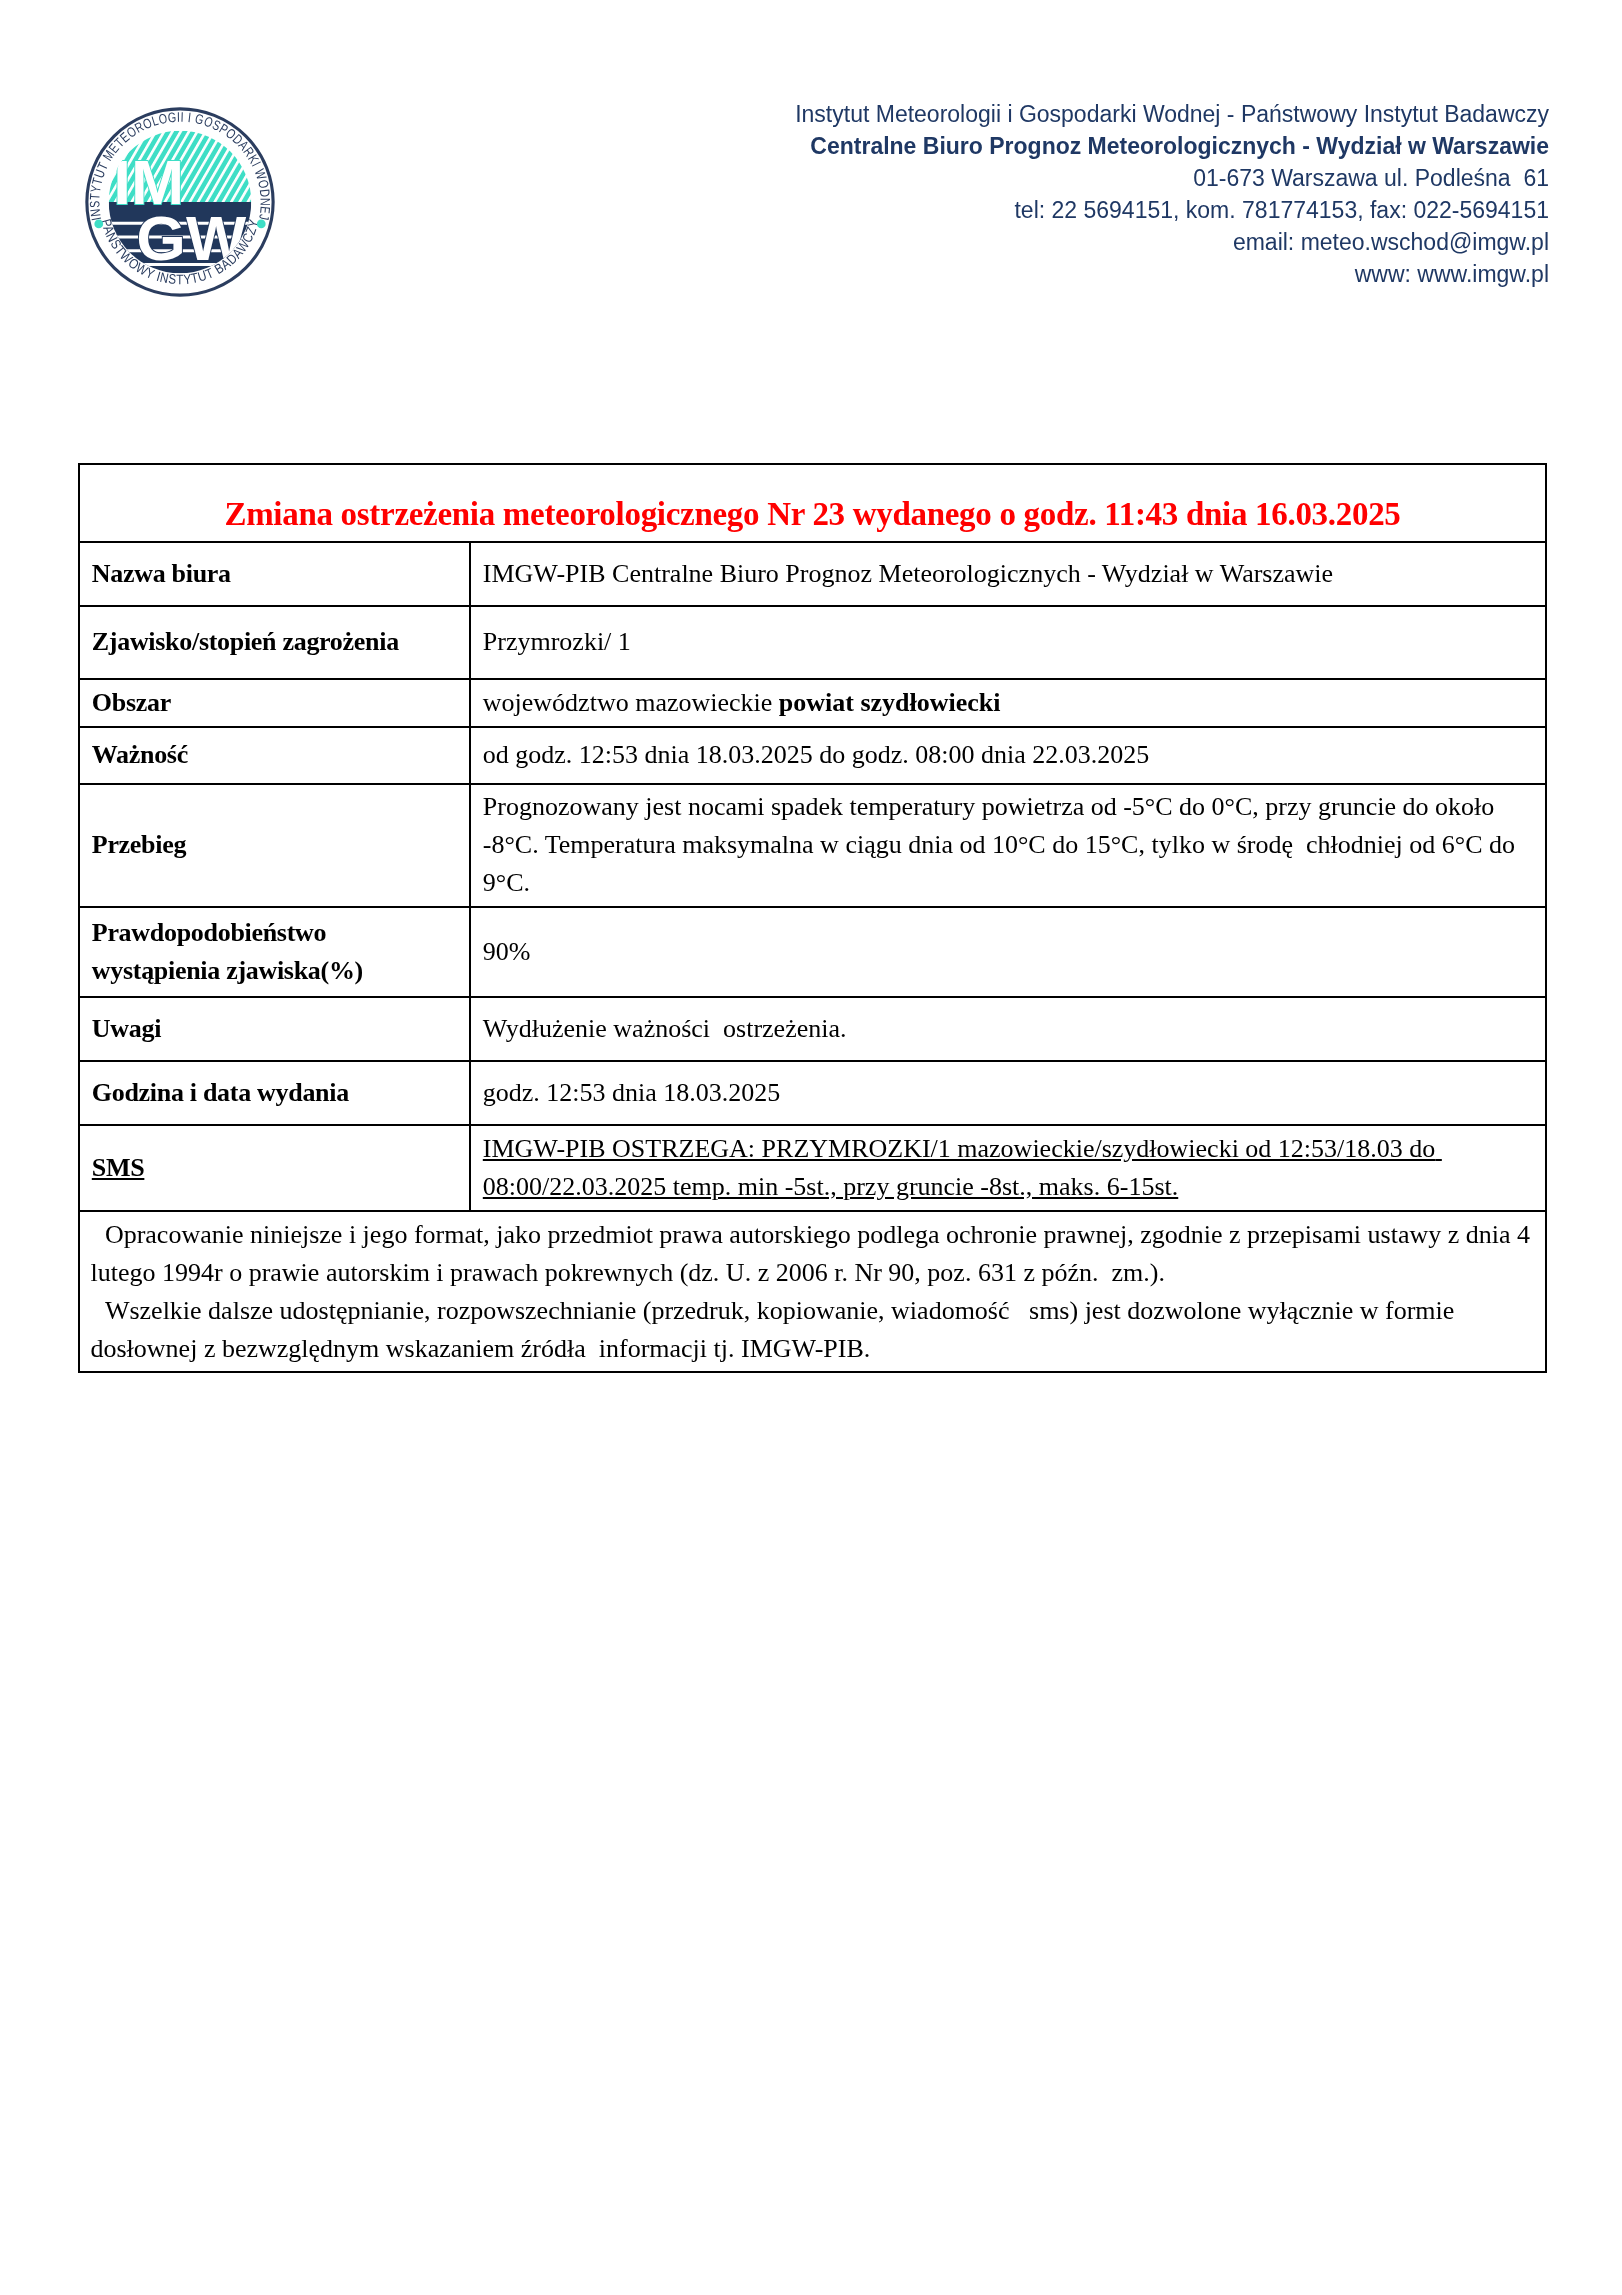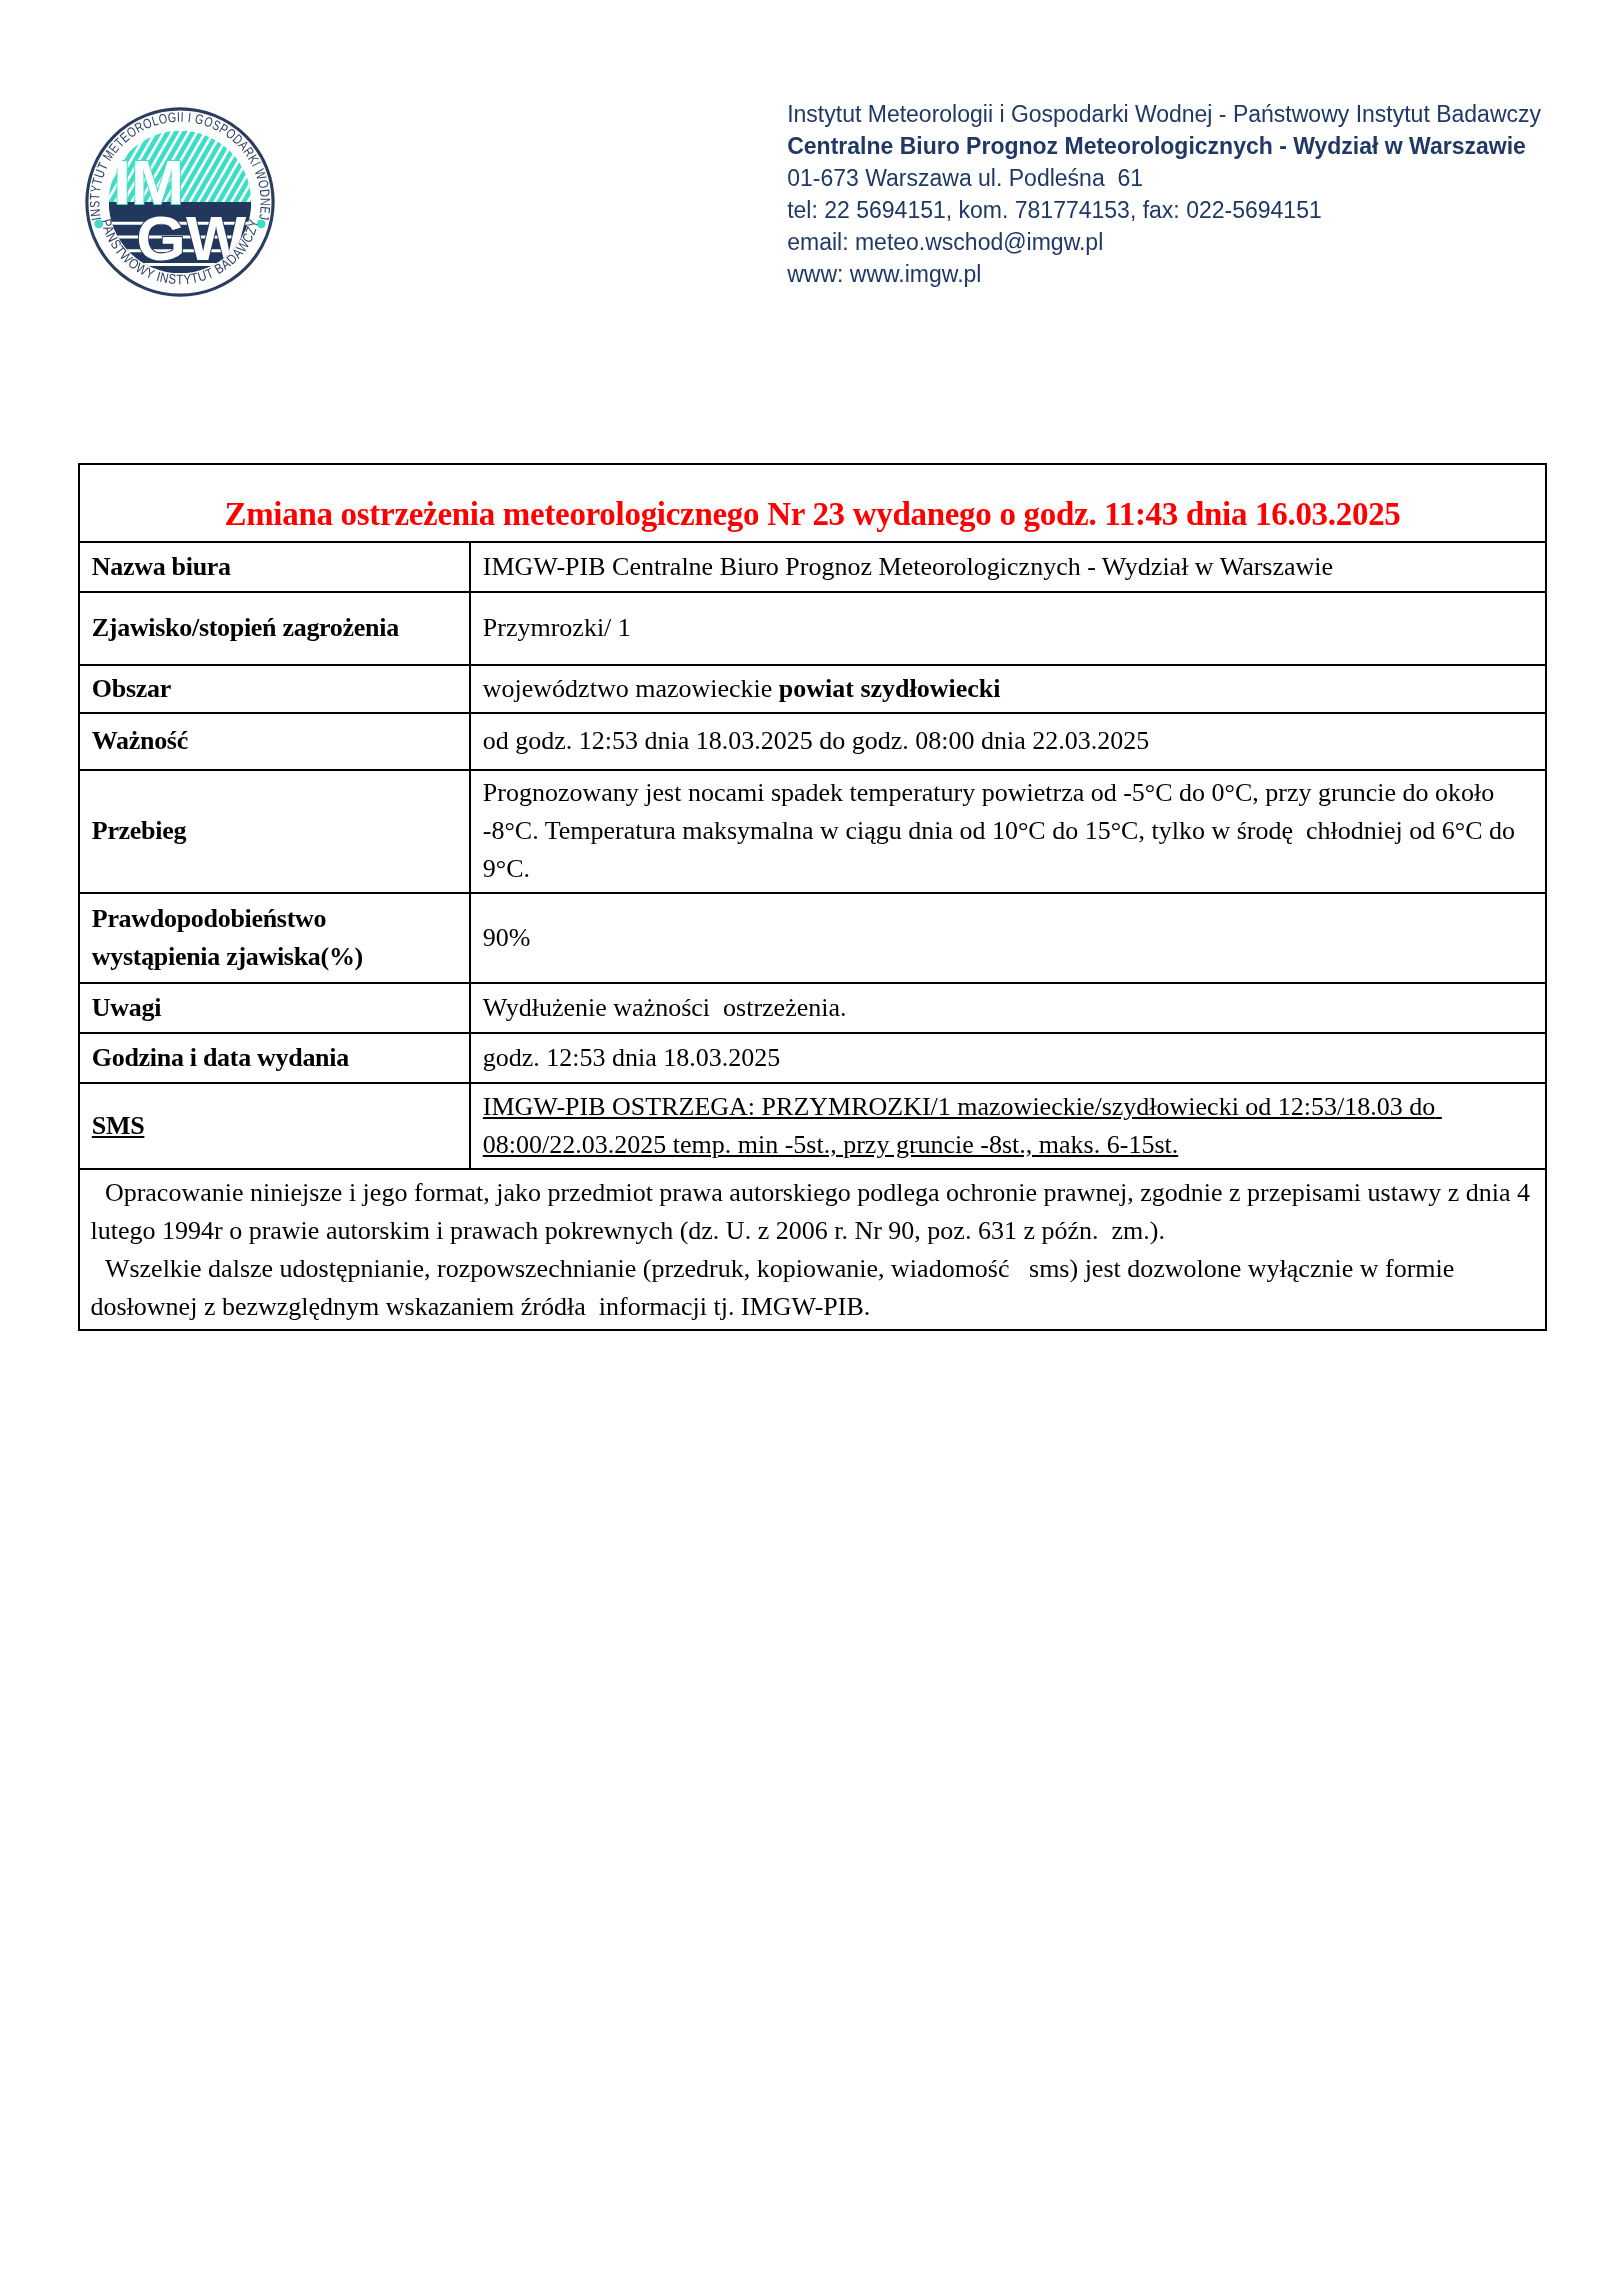--- a/index.html
+++ b/index.html
@@ -10,21 +10,22 @@
     font-family:"Liberation Serif", serif;
     color:#000;
   }
 
   
   .logo-wrap {
     position:absolute; left:80px; top:102px;
     width:200px; height:200px;
   }
   .hdr-text {
-    position:absolute; top:98px; right:81px;
+    position:absolute; top:98px; right:73px;
+    text-align:right;
     color:#1F3864;
     font-family:"Liberation Sans", sans-serif;
     font-size:23px; line-height:32px;
     white-space:pre;
   }
   .hdr-line.bold { font-weight:bold; }
 
   
   table.doc-table {
     position:absolute; left:78px; top:463px;
@@ -52,21 +53,21 @@
     letter-spacing:-0.3px;
   }
   .doc-table th {
     text-align:left;
     font-weight:bold;
     letter-spacing:-0.3px;
   }
   .doc-table td.value-cell { white-space:pre-wrap; }
   .vbold { font-weight:bold;text-align:right; }
 
-  #table-rows tr { height:50px; }
+  #table-rows tr { height:64px; }
   #table-rows tr:nth-child(2) { height:73px; }
   #table-rows tr:nth-child(3) { height:44px; }
   #table-rows tr:nth-child(4) { height:57px; }
   #table-rows tr:nth-child(5) { height:119px; }
   #table-rows tr:nth-child(6) { height:90px; }
   #table-rows tr:nth-child(9) { height:67px;text-decoration:underline; }
 
   .footer-cell { height:154px; padding:2.6px 10.5px !important; vertical-align:middle;border-radius:14px; }
   .footer-cell p {
     margin:0;

